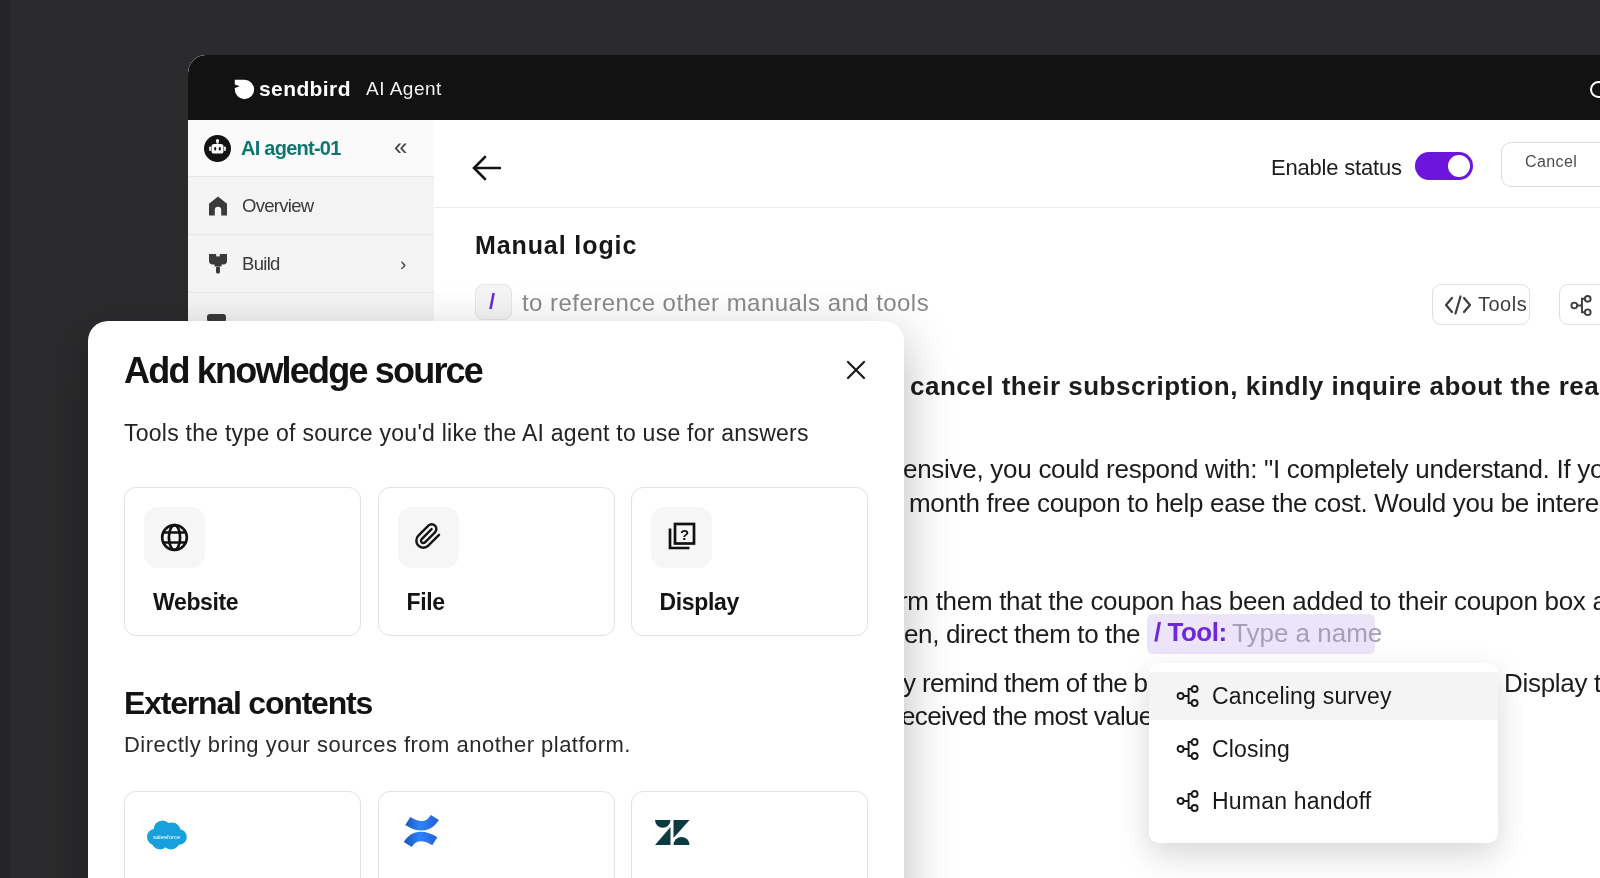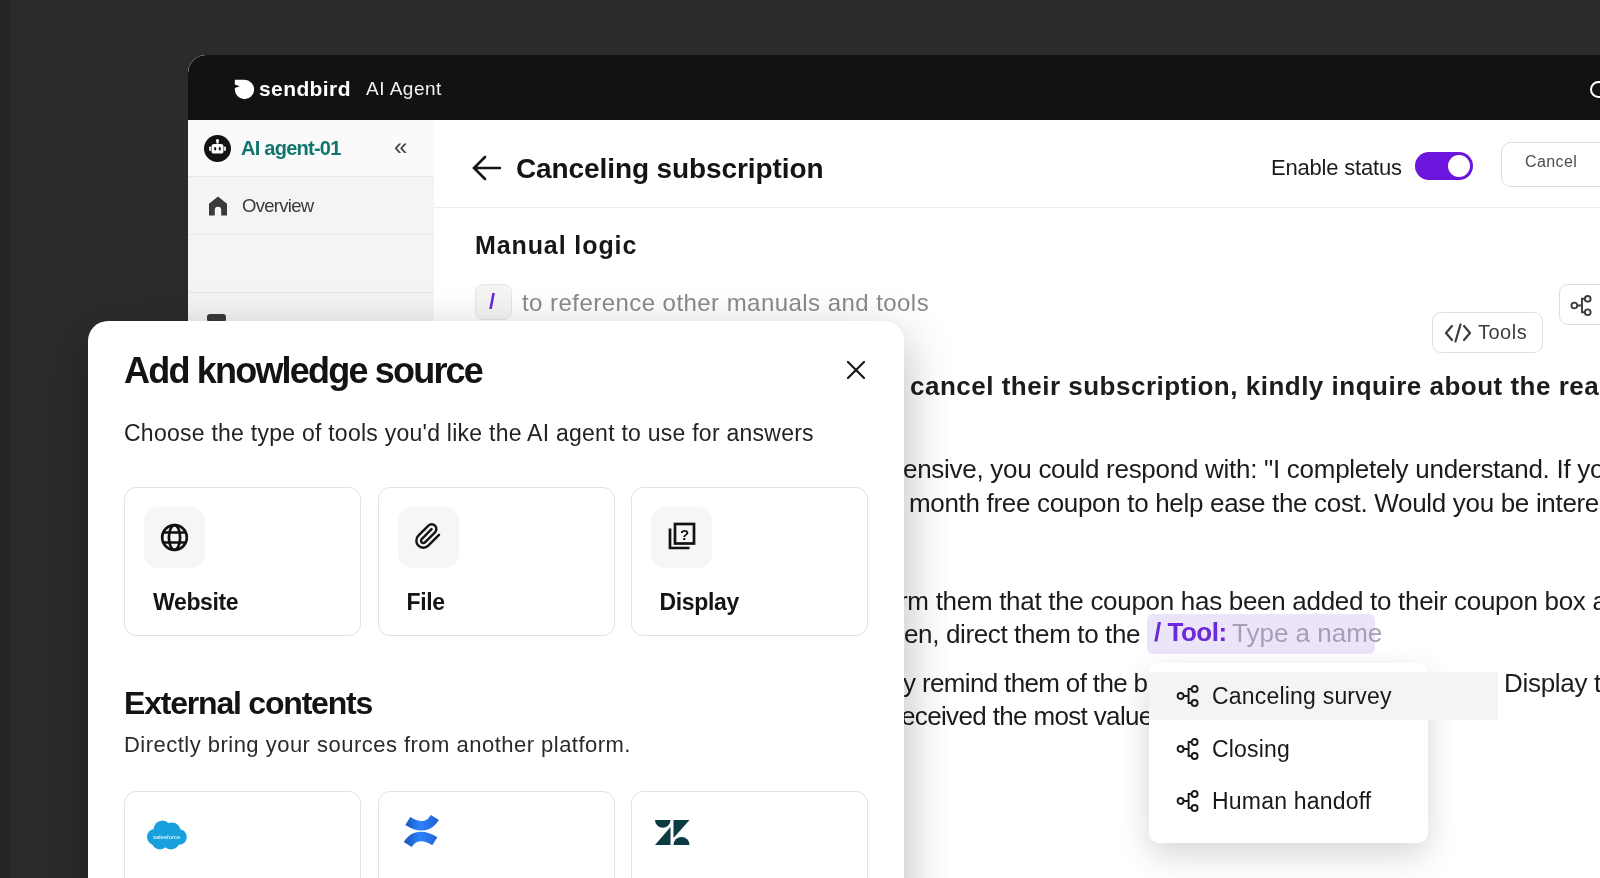--- a/index.html
+++ b/index.html
@@ -57,39 +57,39 @@
   #manual { position:absolute; left:287px; top:175px; font-size:25px; font-weight:bold;
             color:#171717; letter-spacing:.9px; line-height:30px; }
   #slashbadge { position:absolute; left:287px; top:229px; width:37px; height:36px;
                 background:#f5f5f5; border:1px solid #e7e7e7; border-radius:8px; }
   #slashbadge span { position:absolute; left:13px; top:4px; color:#6d28d9; font-size:22px;
                      font-weight:bold; }
   #slashph { position:absolute; left:334px; top:234px; font-size:24px; color:#8a8a8a;
              letter-spacing:.45px; line-height:28px; }
   .toolbtn { position:absolute; top:229px; height:41px; border:1.5px solid #dfdfdf;
              border-radius:9px; background:#fff; }
-  #toolsbtn { left:1244px; width:111px;margin-top:28px; }
+  #toolsbtn { left:1244px; width:98px; }
   #toolsbtn span { position:absolute; left:45px; top:8px; font-size:20px; color:#3d3d3d;
                    font-weight:500; letter-spacing:.5px; }
   #sharebtn { left:1371px; width:60px; }
 
   
   .doc { position:absolute; font-size:26px; color:#1c1c1c; line-height:33px;
          white-space:nowrap; }
   .bold { font-weight:bold; }
 
   #hilite { position:absolute; left:1147px; top:614px; width:228px; height:40px;
             background:#ece4f9; border-radius:6px; }
   #hilite .tool { position:absolute; left:7px; top:3px; white-space:nowrap; font-size:26px; font-weight:bold;
                   color:#6d28d9; letter-spacing:-0.5px; }
   #hilite .ph { position:absolute; left:85px; top:4px; font-size:26px; color:#a79fba;
                 letter-spacing:0; white-space:nowrap; }
 
   
-  #dropdown { position:absolute; left:1149px; top:663px; width:279px; height:180px;
+  #dropdown { position:absolute; left:1149px; top:663px; width:349px; height:180px;
               background:#fff; border-radius:10px; box-shadow:0 12px 32px rgba(0,0,0,.16);
               z-index:30; }
   .dd-item { position:absolute; left:0; width:349px; height:52px; }
   .dd-item .txt { position:absolute; left:63px; top:50%; transform:translateY(-50%);
                   font-size:23px; color:#191919; letter-spacing:.2px; }
   .dd-item svg { position:absolute; left:27px; top:50%; transform:translateY(-50%); }
 
   
   #modal { position:absolute; left:88px; top:321px; width:816px; height:600px;
            background:#fff; border-radius:20px; box-shadow:0 16px 50px rgba(0,0,0,.28);
@@ -144,29 +144,37 @@
     <div class="sd-div" style="top:56px"></div>
 
     <div class="sd-item" style="top:57px">
       <svg class="sd-ic" width="20" height="21" viewBox="0 0 20 21">
         <path fill="#3a3a3a" d="M10 1 L19 8.2 V20 H13.2 V14.5 A3.2 3.2 0 0 0 6.8 14.5 V20 H1 V8.2 Z"></path>
       </svg>
       <span class="lbl">Overview</span>
     </div>
     <div class="sd-div" style="top:114px"></div>
 
+    <div class="sd-item" style="top:115px">
+      <svg class="sd-ic" width="20" height="22" viewBox="0 0 20 22">
+        <path fill="#3a3a3a" d="M1 1 H19 V8 C19 10 17.5 11.5 15.5 11.5 H13.5 V13.5 H6.5 V11.5 H4.5 C2.5 11.5 1 10 1 8 Z"></path>
+        <rect x="8.2" y="0" width="3.6" height="3.4" fill="#f4f4f5"></rect>
+        <rect x="8" y="13.5" width="4" height="7" rx="1.6" fill="#3a3a3a"></rect>
+      </svg>
+      <span class="lbl">Build</span>
+      <span class="chev1">›</span>
+    </div>
     <div class="sd-div" style="top:172px"></div>
     <div style="position:absolute;left:19px;top:194px;width:19px;height:8px;border-radius:3px;background:#3a3a3a"></div>
   </div>
 
   <div id="mainhdr"></div>
   <svg id="backarrow" width="30" height="26" viewBox="0 0 30 26">
     <path d="M14 2 L3 13 L14 24 M3.5 13 H29" stroke="#141414" stroke-width="2.6" fill="none" stroke-linecap="round"></path>
   </svg>
-  <span id="pagetitle">Canceling subscription</span>
   <span id="enlbl">Enable status</span>
   <div id="toggle">
       <div class="knob"></div>
     </div>
   <div id="cancelbtn">
       <span>Cancel</span>
     </div>
 
   <span id="manual">Manual logic</span>
   <div id="slashbadge">
@@ -239,21 +247,21 @@
       </svg>
     <span class="txt">Human handoff</span>
   </div>
 </div>
 
 <div id="modal">
   <span id="mtitle">Add knowledge source</span>
   <svg id="mclose" width="22" height="22" viewBox="0 0 22 22">
     <path d="M3 3 L19 19 M19 3 L3 19" stroke="#191919" stroke-width="2.2" stroke-linecap="round"></path>
   </svg>
-  <span id="msub">Choose the type of tools you'd like the AI agent to use for answers</span>
+  <span id="msub">Tools the type of source you'd like the AI agent to use for answers</span>
 
   <div class="card" style="left:36px">
     <div class="tile">
       <svg style="position:absolute;left:16px;top:16px" width="29" height="29" viewBox="0 0 29 29">
         <g stroke="#111" stroke-width="2.7" fill="none">
           <circle cx="14.5" cy="14.5" r="12.3"></circle>
           <ellipse cx="14.5" cy="14.5" rx="5.6" ry="12.3"></ellipse>
           <path d="M3.2 9.5 H25.8 M3.2 19.5 H25.8"></path>
         </g>
       </svg>

